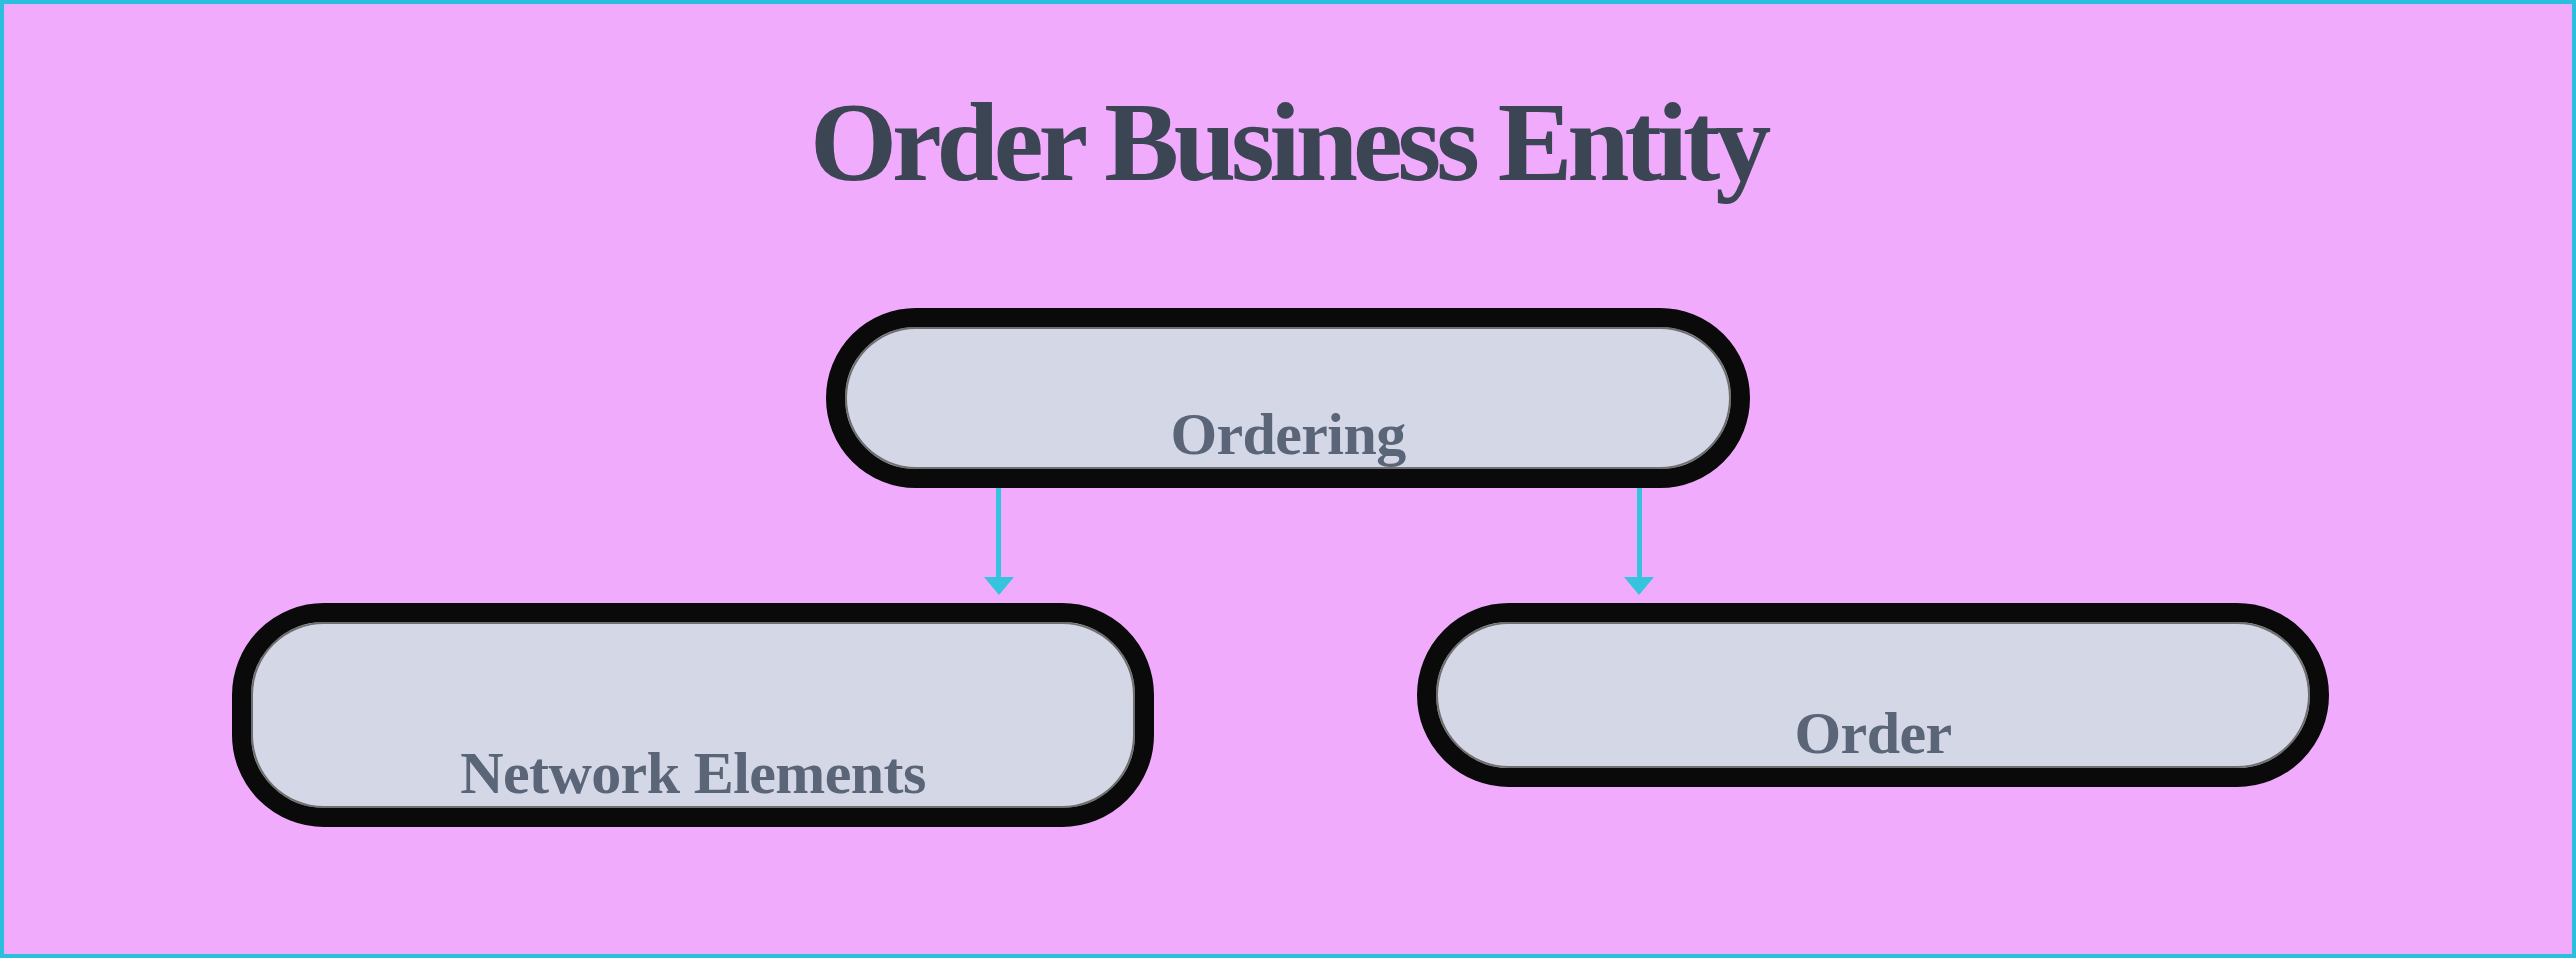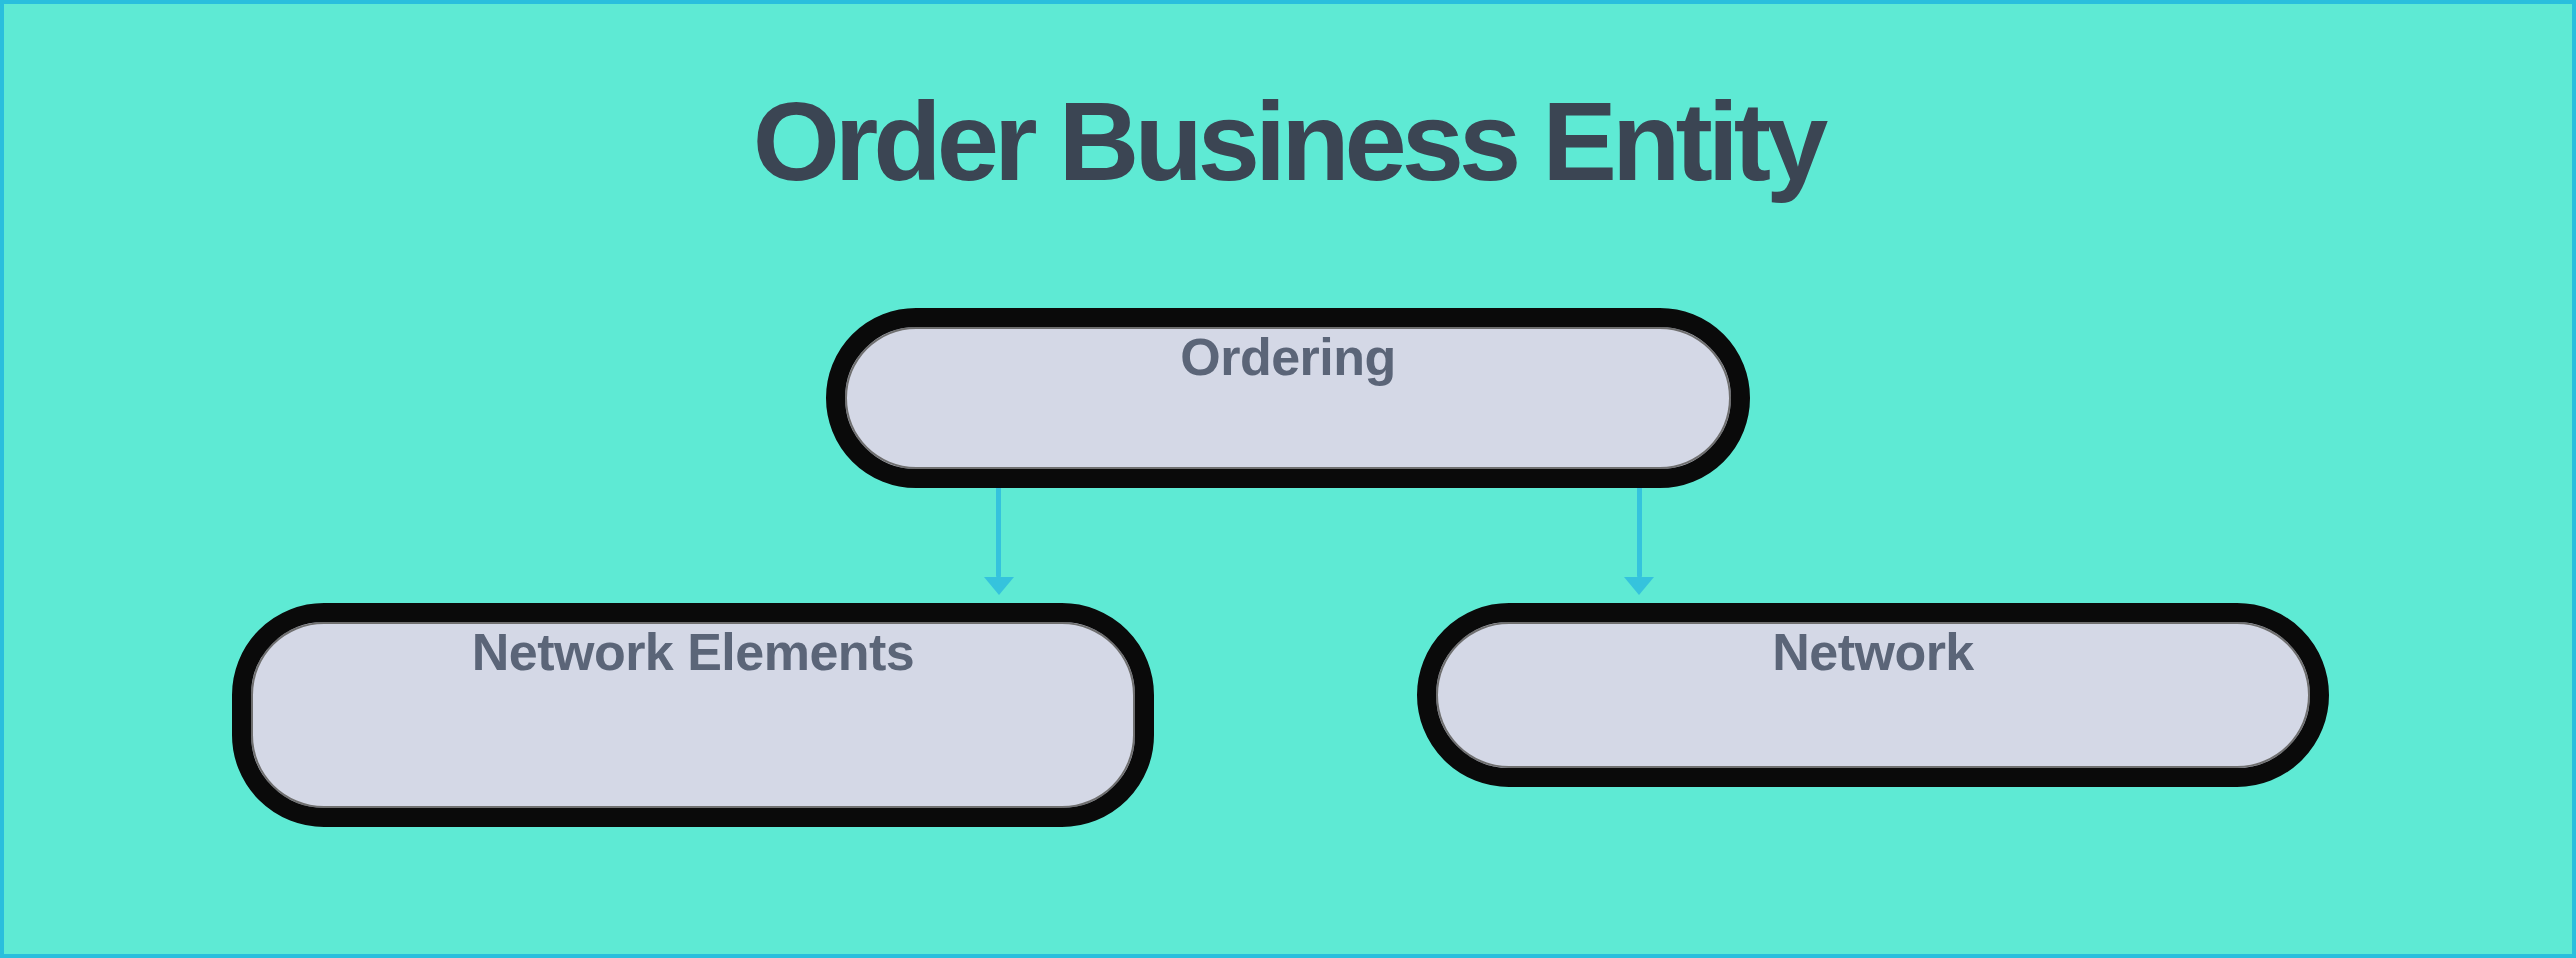--- a/index.html
+++ b/index.html
@@ -10,49 +10,49 @@
     --node-inner-stroke: #6f6f6f;
     --node-text: #5b6578;
     --title-text: #3b4553;
   }
   * { box-sizing: border-box; }
   html, body { margin: 0; padding: 0; background: #ffffff; }
   .canvas {
     position: relative;
     width: 2576px;
     height: 958px;
-    background: #5eead4;
+    background: #f0abfc;
     border: 4.1px solid var(--frame);
     overflow: hidden;
-    font-family: Liberation Sans, sans-serif;
+    font-family: Liberation Serif, serif;
   }
   .diagram-title {
     position: absolute;
     left: 0;
     right: 0;
     top: 71px;
     text-align: center;
     font-size: 112px;
     line-height: 1.2;
     font-weight: bold;
     letter-spacing: -0.045em;
     color: var(--title-text);
     margin: 0;
   }
   .node {
     position: absolute;
     background: var(--node-fill);
     border: 19px solid var(--node-border);
     box-shadow: inset 0 0 0 2px var(--node-inner-stroke);
     display: flex;
-    align-items: flex-start;
+    align-items: flex-end;
     justify-content: center;
     color: var(--node-text);
     font-weight: bold;
-    font-size: 52px;
+    font-size: 60px;
     letter-spacing: -0.01em;
     white-space: nowrap;
   }
   .node-ordering {
     left: 822px; top: 304px;
     width: 924px; height: 180px;
     border-radius: 90px;
   }
   .node-network-elements {
     left: 228px; top: 599px;
@@ -100,17 +100,17 @@
 
   <div class="node node-ordering">
     <span>Ordering</span>
   </div>
 
   <div class="node node-network-elements">
     <span>Network Elements</span>
   </div>
 
   <div class="node node-device">
-    <span>Network</span>
+    <span>Order</span>
   </div>
 
 </div>
 
 
 </body></html>

